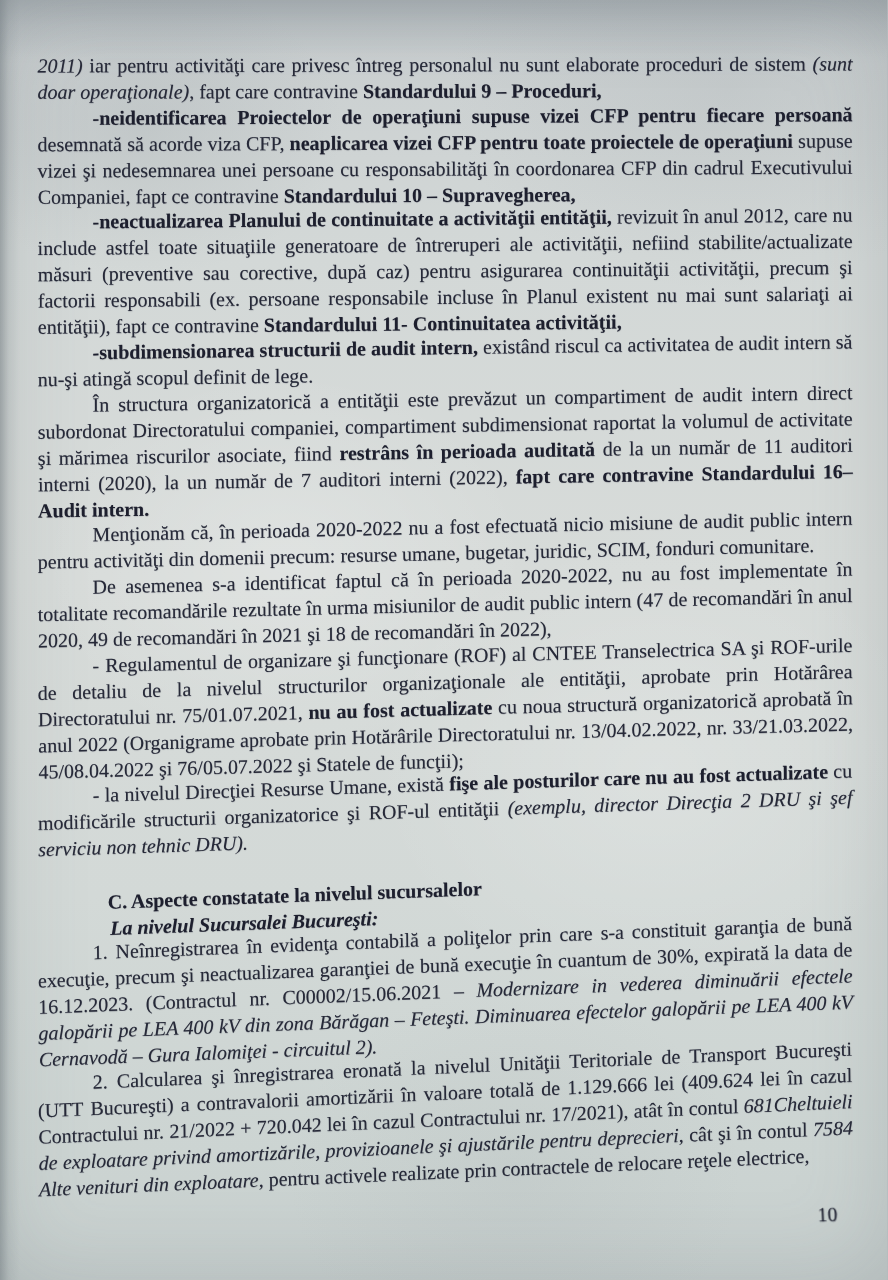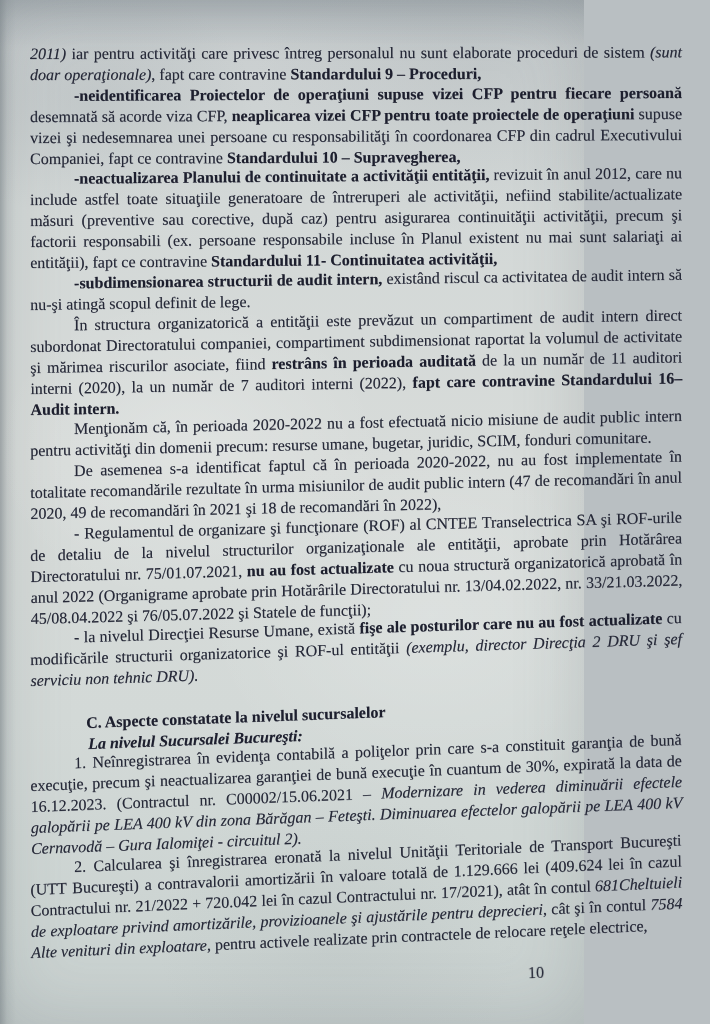--- a/index.html
+++ b/index.html
@@ -5,21 +5,21 @@
   html, body {
     margin: 0;
     padding: 0;
     width: 710px;
     height: 1024px;
     overflow: hidden;
     background: #b9bfc2;
   }
   .page {
     position: relative;
-    width: 584px;
+    width: 710px;
     height: 1024px;
     background-image:
       linear-gradient(180deg, rgba(128,138,144,0.30) 0px, rgba(128,138,144,0.12) 20px, rgba(128,138,144,0.0) 46px),
       linear-gradient(90deg, rgba(104,114,120,0.45) 0px, rgba(104,114,120,0.12) 7px, rgba(104,114,120,0.0) 16px),
       radial-gradient(230px 170px at 16% 10%, rgba(145,154,158,0.20), rgba(145,154,158,0) 70%),
       radial-gradient(320px 230px at 82% 7%, rgba(148,156,160,0.16), rgba(148,156,160,0) 70%),
       radial-gradient(280px 220px at 32% 44%, rgba(255,255,255,0.22), rgba(255,255,255,0) 70%),
       radial-gradient(320px 260px at 74% 60%, rgba(255,255,255,0.18), rgba(255,255,255,0) 72%),
       radial-gradient(260px 220px at 58% 92%, rgba(150,158,160,0.12), rgba(150,158,160,0) 70%),
       linear-gradient(180deg, #bcc2c5 0%, #cbd0d1 5%, #d3d8d7 20%, #d7dbd9 45%, #d3d9d7 70%, #ccd4d2 90%, #c7cfce 100%);

